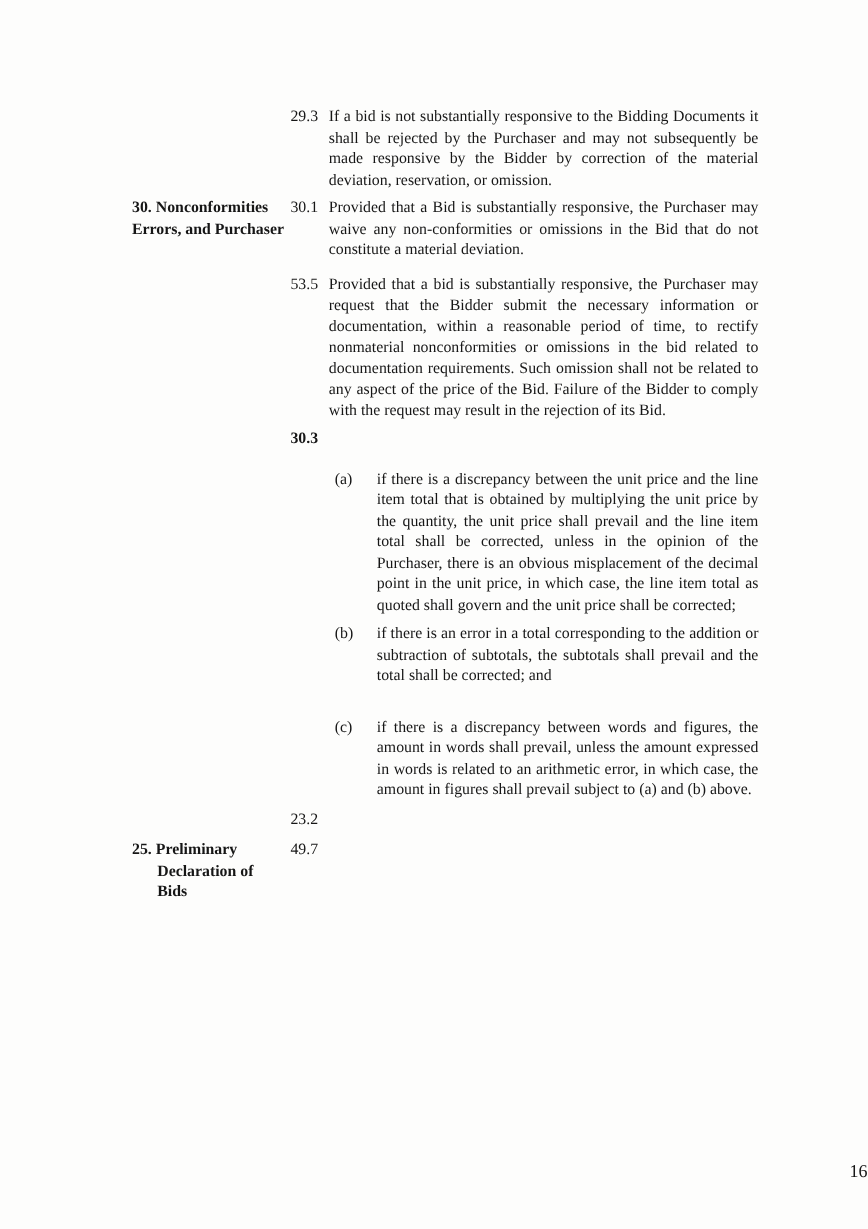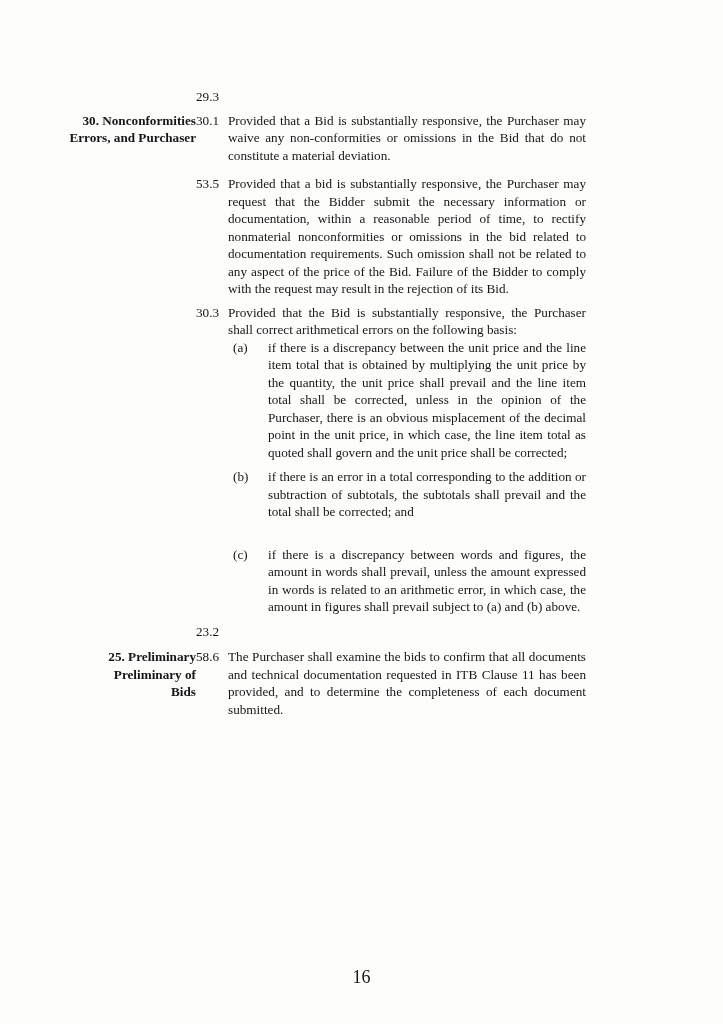--- a/index.html
+++ b/index.html
@@ -13,31 +13,31 @@
     color: #161616;
     font-family: "Liberation Serif", serif;
     font-size: 13.2px;
     line-height: 17.5px;
     position: relative;
     overflow: hidden;
   }
   .page {
     box-sizing: border-box;
     width: 588px;
-    padding: 88px 97px 0 64px;
+    padding: 88px 97px 0 110px;
   }
   .row {
     display: grid;
     grid-template-columns: 132px 32px 358px;
     align-items: start;
   }
   .col-heading {
     font-weight: bold;
   }
-  .h-line { white-space: nowrap; text-align: right; }
+  .h-line { white-space: nowrap; }
   .h-line.indent { padding-left: 21px; }
   .col-num {
     padding-right: 2px;
   }
   .col-body {
     text-align: justify;
   }
   .col-body.sub-wrap {
     padding-left: 5px;
   }
@@ -49,60 +49,60 @@
     width: 35px;
   }
   .sub-text {
     flex: 1;
     text-align: justify;
   }
   .mb6  { margin-bottom: 6px; }
   .mb7  { margin-bottom: 7px; }
   .mb8  { margin-bottom: 8px; }
   .mb11 { margin-bottom: 11px; }
-  .mb12 { margin-bottom: 0; }
+  .mb12 { margin-bottom: 16px; font-weight: bold; }
   .mb25 { margin-bottom: 25px; }
   .page-number {
     position: absolute;
     left: 0;
     right: 0;
     top: 969px;
-    text-align: center;
-    font-size: 18px;
+    text-align: right;
+    font-size: 15px;
   }
 </style>
 </head>
 <body>
 
 <div class="page">
 
   <div class="row mb6">
     <div class="col-heading"></div>
     <div class="col-num">29.3</div>
+    <div class="col-body">If a bid is not substantially responsive to the Bidding Documents it shall be rejected by the Purchaser and may not subsequently be made responsive by the Bidder by correction of the material deviation, reservation, or omission.</div>
   </div>
 
   <div class="row mb11">
     <div class="col-heading">
       <div class="h-line">30. Nonconformities</div>
       <div class="h-line">Errors, and Purchaser</div>
     </div>
     <div class="col-num">30.1</div>
     <div class="col-body">Provided that a Bid is substantially responsive, the Purchaser may waive any non-conformities or omissions in the Bid that do not constitute a material deviation.</div>
   </div>
 
   <div class="row mb6">
     <div class="col-heading"></div>
     <div class="col-num">53.5</div>
     <div class="col-body">Provided that a bid is substantially responsive, the Purchaser may request that the Bidder submit the necessary information or documentation, within a reasonable period of time, to rectify nonmaterial nonconformities or omissions in the bid related to documentation requirements. Such omission shall not be related to any aspect of the price of the Bid. Failure of the Bidder to comply with the request may result in the rejection of its Bid.</div>
   </div>
 
   <div class="row mb12">
     <div class="col-heading"></div>
     <div class="col-num">30.3</div>
-    <div class="col-body">Provided that the Bid is substantially responsive, the Purchaser shall correct arithmetical errors on the following basis:</div>
   </div>
 
   <div class="row mb7">
     <div class="col-heading"></div>
     <div class="col-num"></div>
     <div class="col-body sub-wrap">
       <div class="sub-row">
         <div class="sub-label">(a)</div>
         <div class="sub-text">if there is a discrepancy between the unit price and the line item total that is obtained by multiplying the unit price by the quantity, the unit price shall prevail and the line item total shall be corrected, unless in the opinion of the Purchaser, there is an obvious misplacement of the decimal point in the unit price, in which case, the line item total as quoted shall govern and the unit price shall be corrected;</div>
       </div>
@@ -132,22 +132,21 @@
   </div>
 
   <div class="row mb8">
     <div class="col-heading"></div>
     <div class="col-num">23.2</div>
   </div>
 
   <div class="row">
     <div class="col-heading">
       <div class="h-line">25. Preliminary</div>
-      <div class="h-line indent">Preliminary of</div>
+      <div class="h-line indent">Declaration of</div>
       <div class="h-line indent">Bids</div>
     </div>
-    <div class="col-num">58.6</div>
-    <div class="col-body">The Purchaser shall examine the bids to confirm that all documents and technical documentation requested in ITB Clause 11 has been provided, and to determine the completeness of each document submitted.</div>
+    <div class="col-num">49.7</div>
   </div>
 
 </div>
 
 <div class="page-number">16</div>
 
 </body></html>

